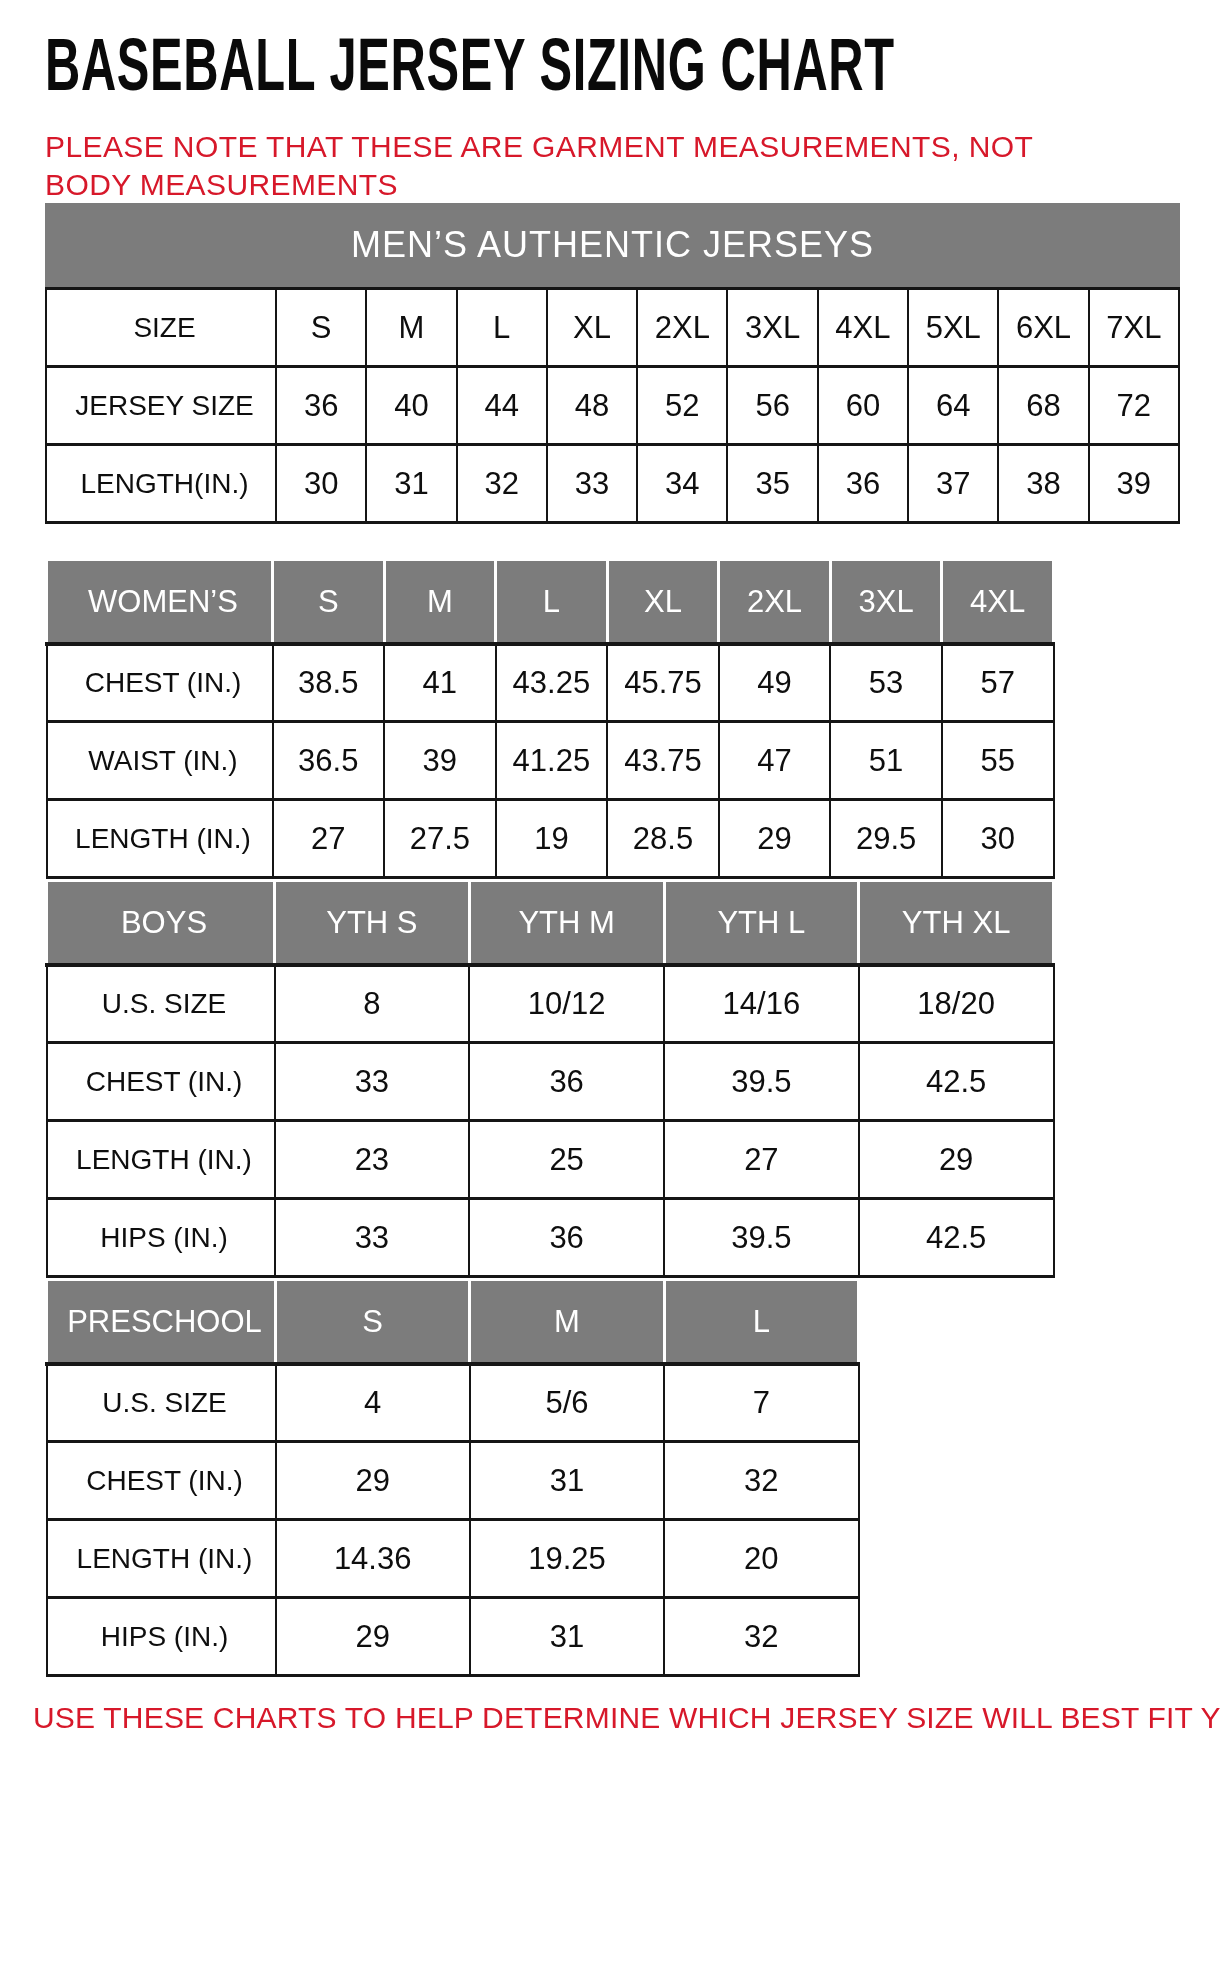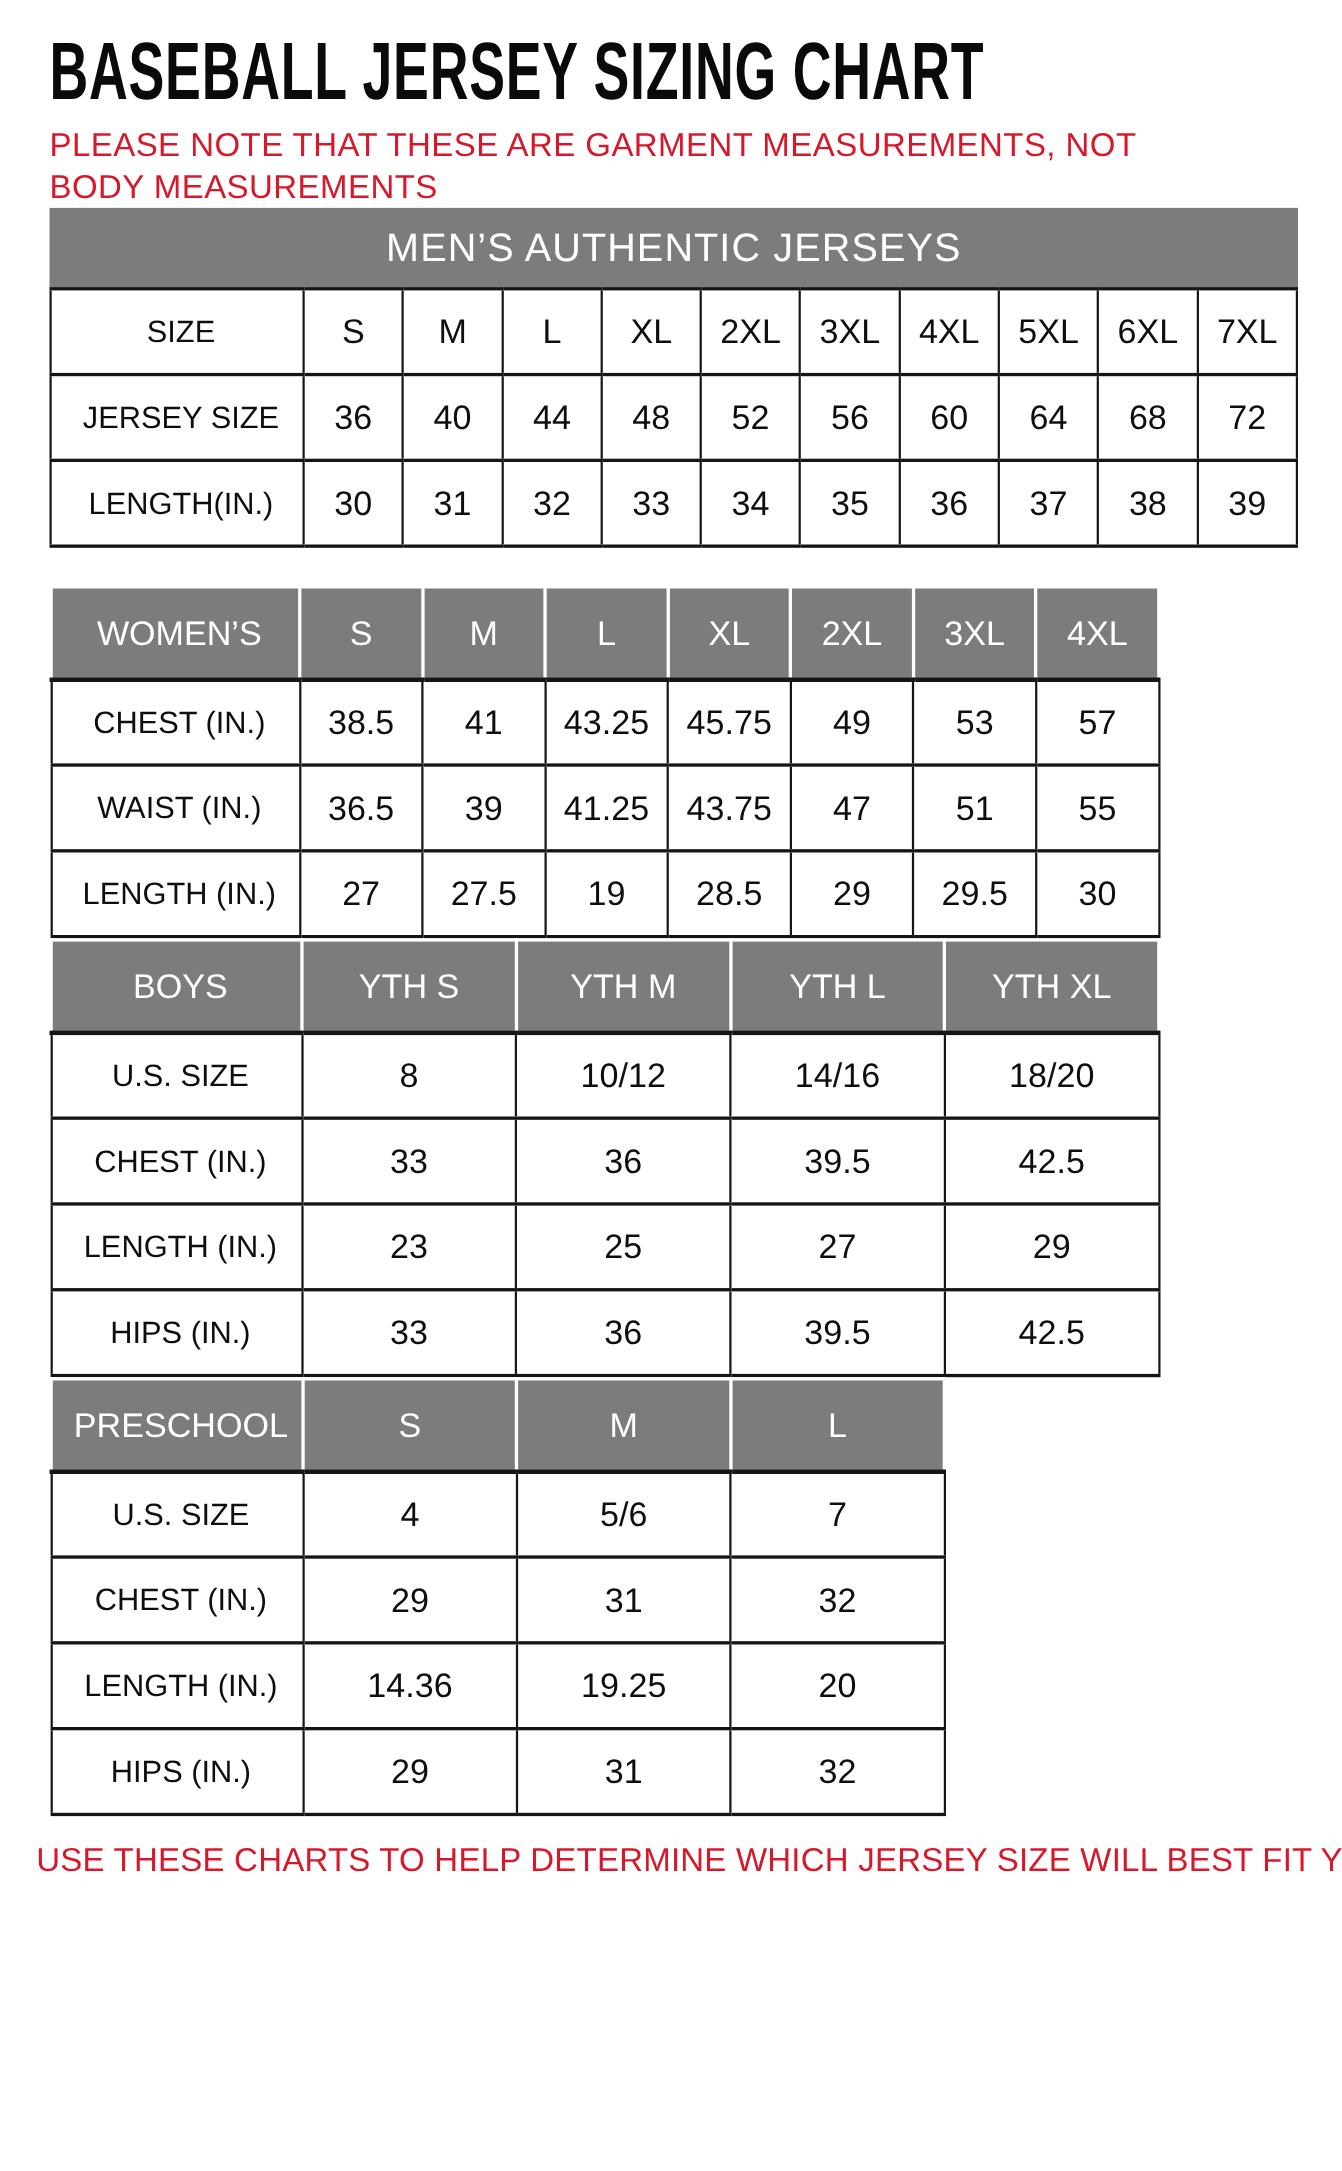--- a/index.html
+++ b/index.html
@@ -18,37 +18,37 @@
     font-weight: 900;
     line-height: 0.95;
     letter-spacing: 1px;
     color: #0a0a0a;
     white-space: nowrap;
     transform: scaleX(0.66);
     transform-origin: left center;
   }
 
   .note {
-    margin-top: 14px;
+    margin-top: 28px;
     color: #d7182a;
     font-size: 30px;
     line-height: 1.25;
     letter-spacing: 0.4px;
     max-width: 1075px;
   }
 
   section.tbl-section { margin-top: 0; }
   .sec-mens      { margin-top: 20px; }
   .sec-womens    { margin-top: 64px; }
   .sec-boys      { margin-top: 40px; }
   .sec-preschool { margin-top: 36px; }
 
   .mens-bar {
     width: 1135px;
-    height: 72px;
+    height: 84px;
     background: #7c7c7c;
     color: #ffffff;
     display: flex;
     align-items: center;
     justify-content: center;
     font-size: 36px;
     letter-spacing: 1px;
   }
 
   table { border-collapse: collapse; table-layout: fixed; }

